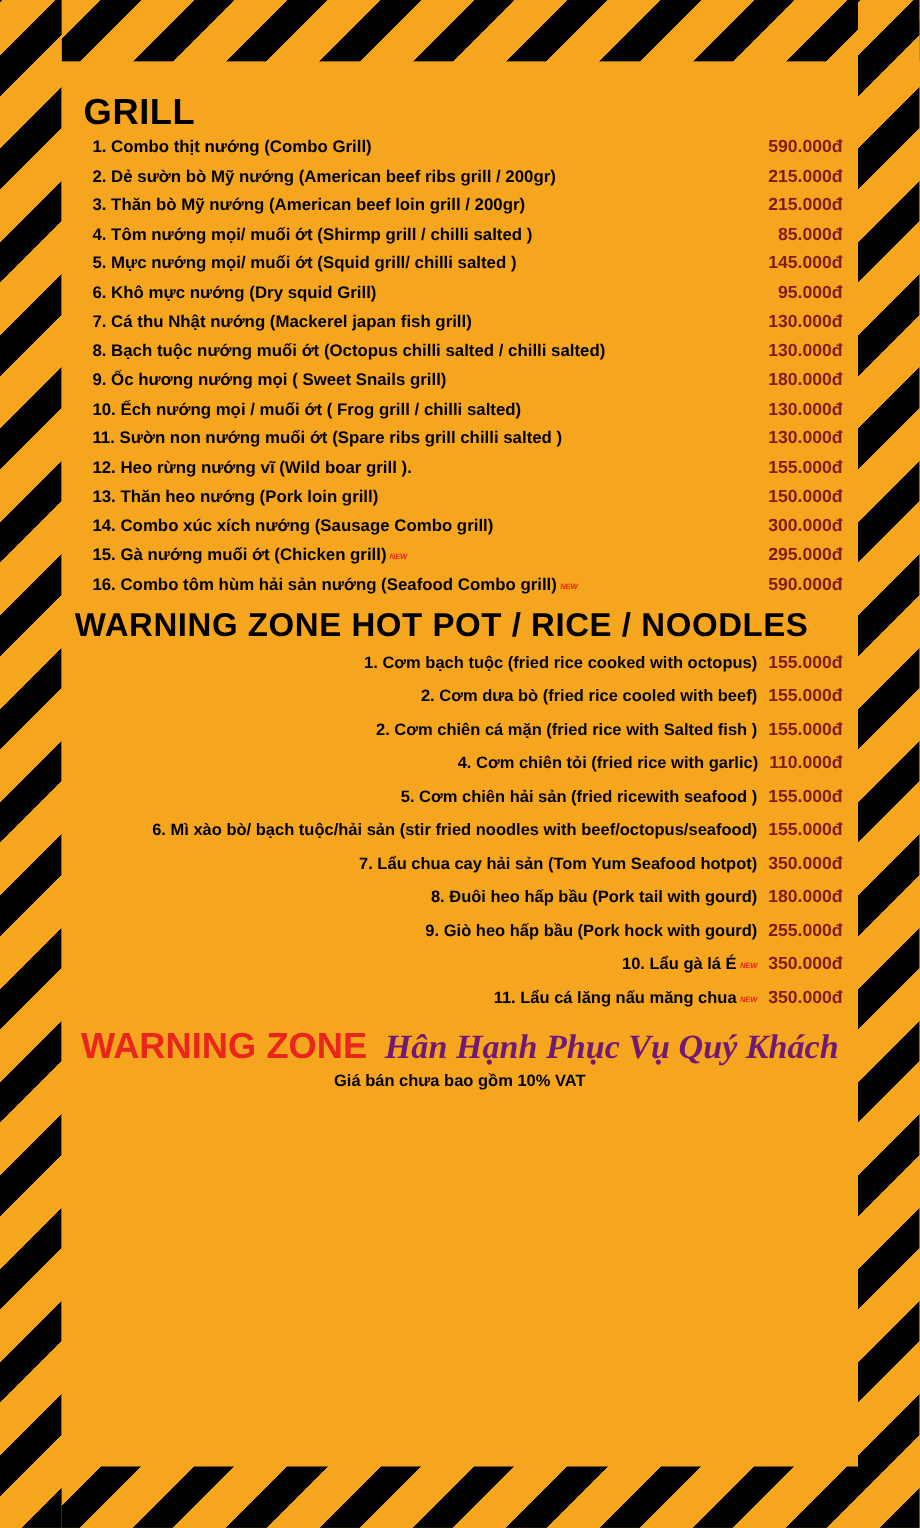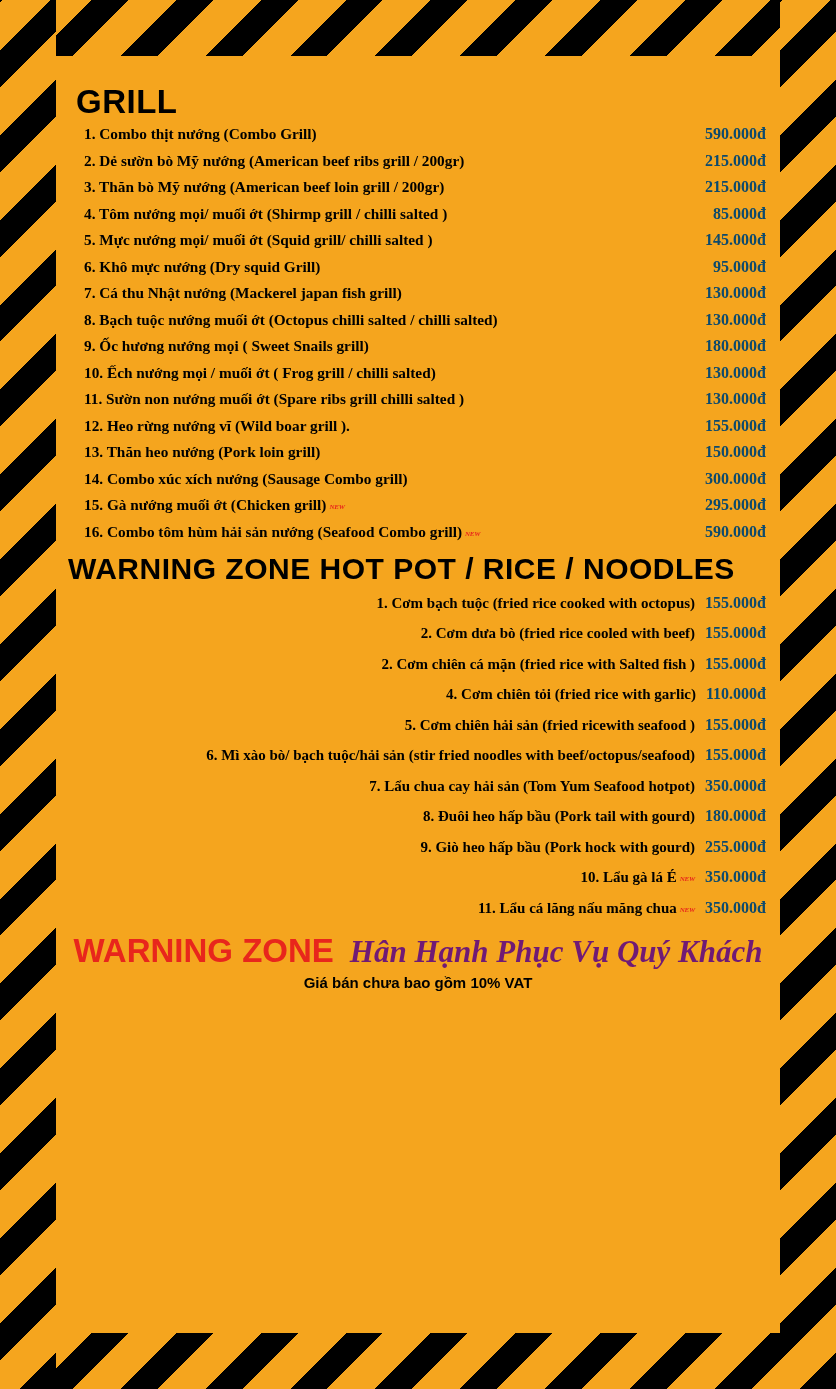--- a/index.html
+++ b/index.html
@@ -71,37 +71,36 @@
     list-style: none;
     margin: 0;
     padding: 0;
   }
   .menu-row {
     display: flex;
     align-items: baseline;
     justify-content: space-between;
     padding: 0 4px 0 18px;
     line-height: 1.0;
-    font-family: Liberation Serif, serif;
   }
   .grill-list .menu-row { margin-bottom: 10.5px; }
   .hotpot-list .menu-row { margin-bottom: 14.5px; justify-content: flex-end; }
 
   .item-name {
     font-size: 15.3px;
     font-weight: bold;
     color: #000;
     white-space: nowrap;
   }
   .hotpot-list .item-name { font-size: 15.0px; }
 
   .item-price {
     font-size: 16px;
     font-weight: bold;
-    color: #0c4a6e;
+    color: #7f1d1d;
     white-space: nowrap;
     margin-left: 10px;
   }
 
   .new-badge {
     display: inline-block;
     font-size: 7px;
     font-weight: bold;
     color: #e8261c;
     font-style: italic;

